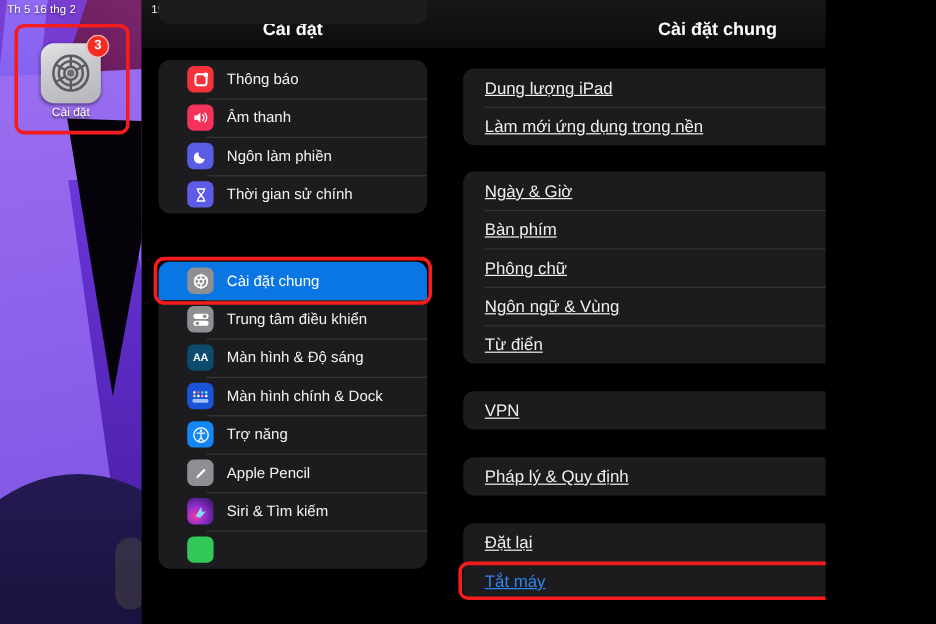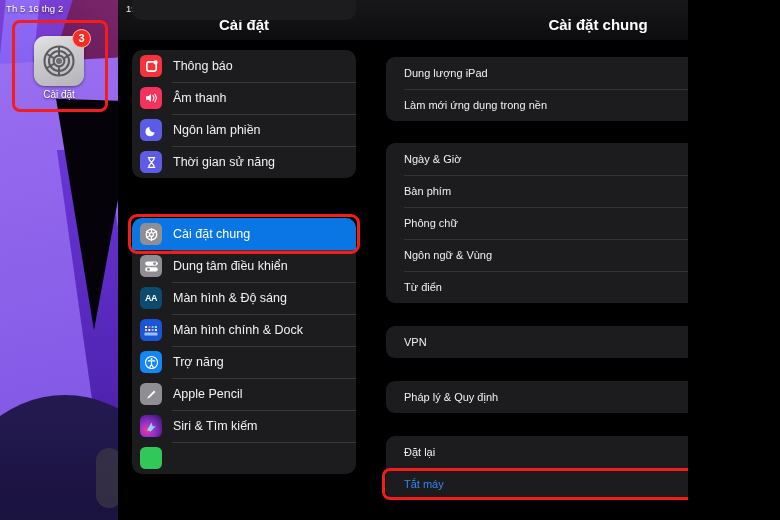--- a/index.html
+++ b/index.html
@@ -107,21 +107,21 @@
   }
   .sb-group {
     position: absolute; left: 14px; width: 224px;
     background: #1c1c1e; border-radius: 10px; overflow: hidden;
   }
   #sb-group-top { top: -14px; height: 34px; }
   #sb-group-1 { top: 50px; }
   #sb-group-2 { top: 218px; }
   .sb-row {
     position: relative; display: flex; align-items: center;
-    height: 32px; padding-left: 8px;
+    height: 32px; padding-left: 24px;
   }
   .sb-row + .sb-row::before {
     content: ""; position: absolute; left: 40px; right: 0; top: 0;
     height: 1px; background: #38383a;
   }
   .sb-ico {
     width: 22px; height: 22px; border-radius: 5.5px; flex: none;
     margin-right: 11px; position: relative;
     display: flex; align-items: center; justify-content: center;
     font-size: 10px; color: #fff; font-weight: bold; overflow: hidden;
@@ -157,21 +157,21 @@
   }
   .dt-row {
     position: relative; display: flex; align-items: center;
     justify-content: space-between; height: 32px;
     padding: 0 16px 0 18px;
   }
   .dt-row + .dt-row::before {
     content: ""; position: absolute; left: 18px; right: 0; top: 0;
     height: 1px; background: #333335;
   }
-  .dt-label { color: #f0f0f0; font-size: 11px; white-space: nowrap; }
+  .dt-label { color: #f0f0f0; font-size: 14px; white-space: nowrap; text-decoration: underline; }
   .dt-label.accent { color: #2f87f2; }
   .dt-value { color: #8e8e93; font-size: 12.5px; white-space: nowrap; }
   #shut-highlight {
     position: absolute; left: 12px; top: 468px; width: 424px; height: 32px;
     border: 3px solid #f41c1c; border-radius: 8px; z-index: 6; pointer-events: none;
   }
 </style>
 </head>
 <body>
 
@@ -251,21 +251,21 @@
             </svg>
         </span>
         <span class="sb-label">Ngôn làm phiền</span>
       </div>
       <div class="sb-row">
         <span class="sb-ico" style="background:#5e5ce6;">
           <svg width="11" height="13" viewBox="0 0 12 14">
               <path d="M2.5 1.6h7M2.5 12.4h7M3.4 1.6v2.1L6 7l-2.6 3.3v2.1M8.6 1.6v2.1L6 7l2.6 3.3v2.1" stroke="#fff" stroke-width="1.3" fill="none" stroke-linecap="round"></path>
             </svg>
         </span>
-        <span class="sb-label">Thời gian sử năng</span>
+        <span class="sb-label">Thời gian sử chính</span>
       </div>
     </div>
 
     <div class="sb-group" id="sb-group-2">
       <div class="sb-row selected">
         <span class="sb-ico" style="background:#8e8e93;">
           <svg width="15" height="15" viewBox="0 0 16 16">
               <circle cx="8" cy="8" r="5.6" fill="none" stroke="#fff" stroke-width="1.5"></circle>
               <circle cx="8" cy="8" r="2.1" fill="none" stroke="#fff" stroke-width="1.4"></circle>
               <g stroke="#fff" stroke-width="1.3">
@@ -281,21 +281,21 @@
       </div>
       <div class="sb-row">
         <span class="sb-ico" style="background:#8e8e93;">
           <svg width="15" height="13" viewBox="0 0 16 14">
               <rect x="1.2" y="1.6" width="13.6" height="4.6" rx="2.3" fill="#fff"></rect>
               <circle cx="11.3" cy="3.9" r="1.6" fill="#8e8e93"></circle>
               <rect x="1.2" y="7.8" width="13.6" height="4.6" rx="2.3" fill="#fff"></rect>
               <circle cx="4.7" cy="10.1" r="1.6" fill="#8e8e93"></circle>
             </svg>
         </span>
-        <span class="sb-label">Dung tâm điều khiển</span>
+        <span class="sb-label">Trung tâm điều khiển</span>
       </div>
       <div class="sb-row">
         <span class="sb-ico" style="background:#0c4a6e;font-size:9px;letter-spacing:-.4px;">AA</span>
         <span class="sb-label">Màn hình &amp; Độ sáng</span>
       </div>
       <div class="sb-row">
         <span class="sb-ico" style="background:#1a55d8;">
           <svg width="16" height="13" viewBox="0 0 16 13">
             <g fill="#fff">
               <rect x="2" y="2" width="2" height="2" rx=".5"></rect>

